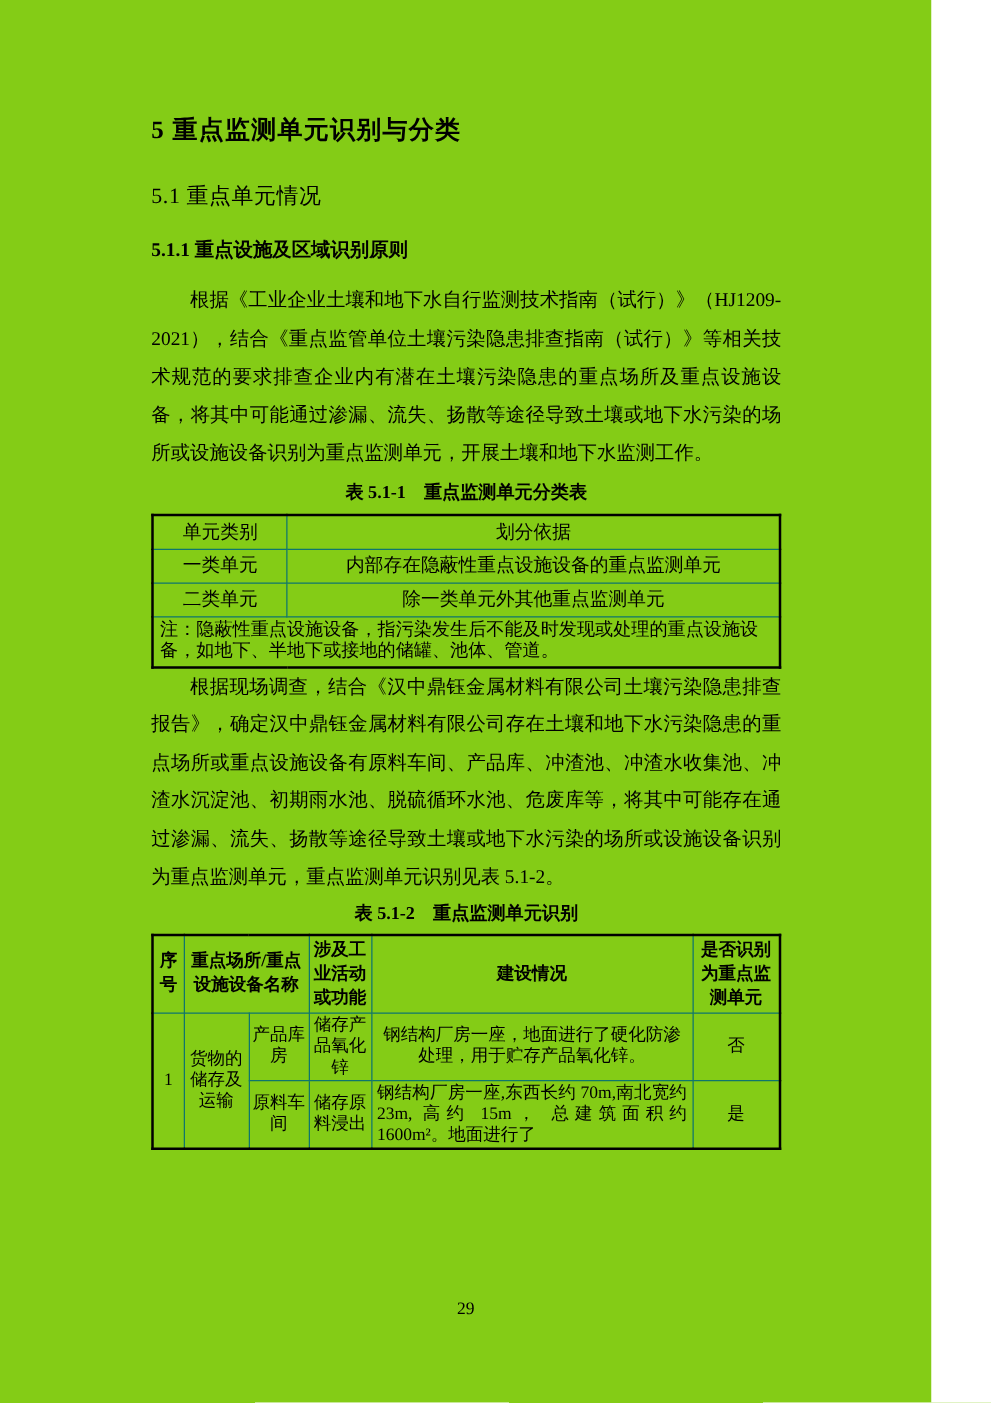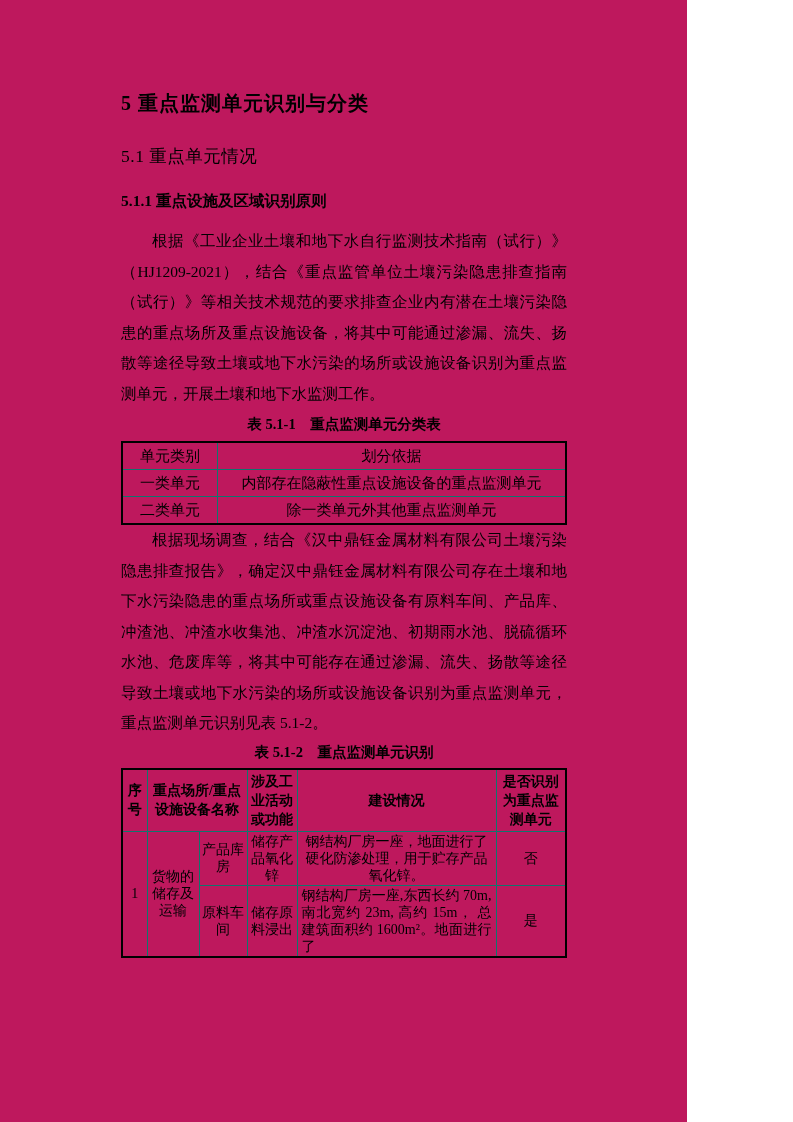--- a/index.html
+++ b/index.html
@@ -1,20 +1,20 @@
 <!DOCTYPE html>
 <html><head>
 <meta charset="utf-8">
 <style>
   html,body { margin:0; padding:0; background:#ffffff; }
   .page {
     position:relative;
-    width:687px; height:1122px;
+    width:745px; height:1122px;
     box-sizing:border-box;
-    background:#be185d;
+    background:#84cc16;
     color:#000;
     font-family:"Liberation Serif","DejaVu Serif",serif;
     padding:90px 120px 0 121px;
     overflow:hidden;
   }
   h1.doc-h1 { font-size:20px; font-weight:bold; margin:0 0 27px 0; letter-spacing:1px; }
   h2.doc-h2 { font-size:17.5px; font-weight:normal; margin:0 0 22px 0; line-height:24px; letter-spacing:0.5px; }
   h3.doc-h3 { font-size:15.5px; font-weight:bold; margin:0 0 14px 0; line-height:22px; }
   h3.doc-h3-2 { margin-top:16px; margin-bottom:13px; }
   p.body-text {
@@ -80,20 +80,23 @@
         <td>划分依据</td>
       </tr>
       <tr>
         <td>一类单元</td>
         <td>内部存在隐蔽性重点设施设备的重点监测单元</td>
       </tr>
       <tr>
         <td>二类单元</td>
         <td>除一类单元外其他重点监测单元</td>
       </tr>
+      <tr>
+        <td class="note-cell" colspan="2">注：隐蔽性重点设施设备，指污染发生后不能及时发现或处理的重点设施设备，如地下、半地下或接地的储罐、池体、管道。</td>
+      </tr>
     </tbody>
   </table>
 
 
   <p class="body-text">根据现场调查，结合《汉中鼎钰金属材料有限公司土壤污染隐患排查报告》，确定汉中鼎钰金属材料有限公司存在土壤和地下水污染隐患的重点场所或重点设施设备有原料车间、产品库、冲渣池、冲渣水收集池、冲渣水沉淀池、初期雨水池、脱硫循环水池、危废库等，将其中可能存在通过渗漏、流失、扬散等途径导致土壤或地下水污染的场所或设施设备识别为重点监测单元，重点监测单元识别见表 5.1-2。</p>
 
   <div class="table-caption table-caption-2">表 5.1-2　重点监测单元识别</div>
 
   <table class="doc-table t2">
     <colgroup>
@@ -122,14 +125,15 @@
       </tr>
       <tr>
         <td>原料车间</td>
         <td>储存原料浸出</td>
         <td class="cell-justify">钢结构厂房一座,东西长约 70m,南北宽约 23m, 高约 15m， 总建筑面积约 1600m²。地面进行了</td>
         <td>是</td>
       </tr>
     </tbody>
   </table>
 
+  <div class="page-number">29</div>
 
 </div>
 
 </body></html>

